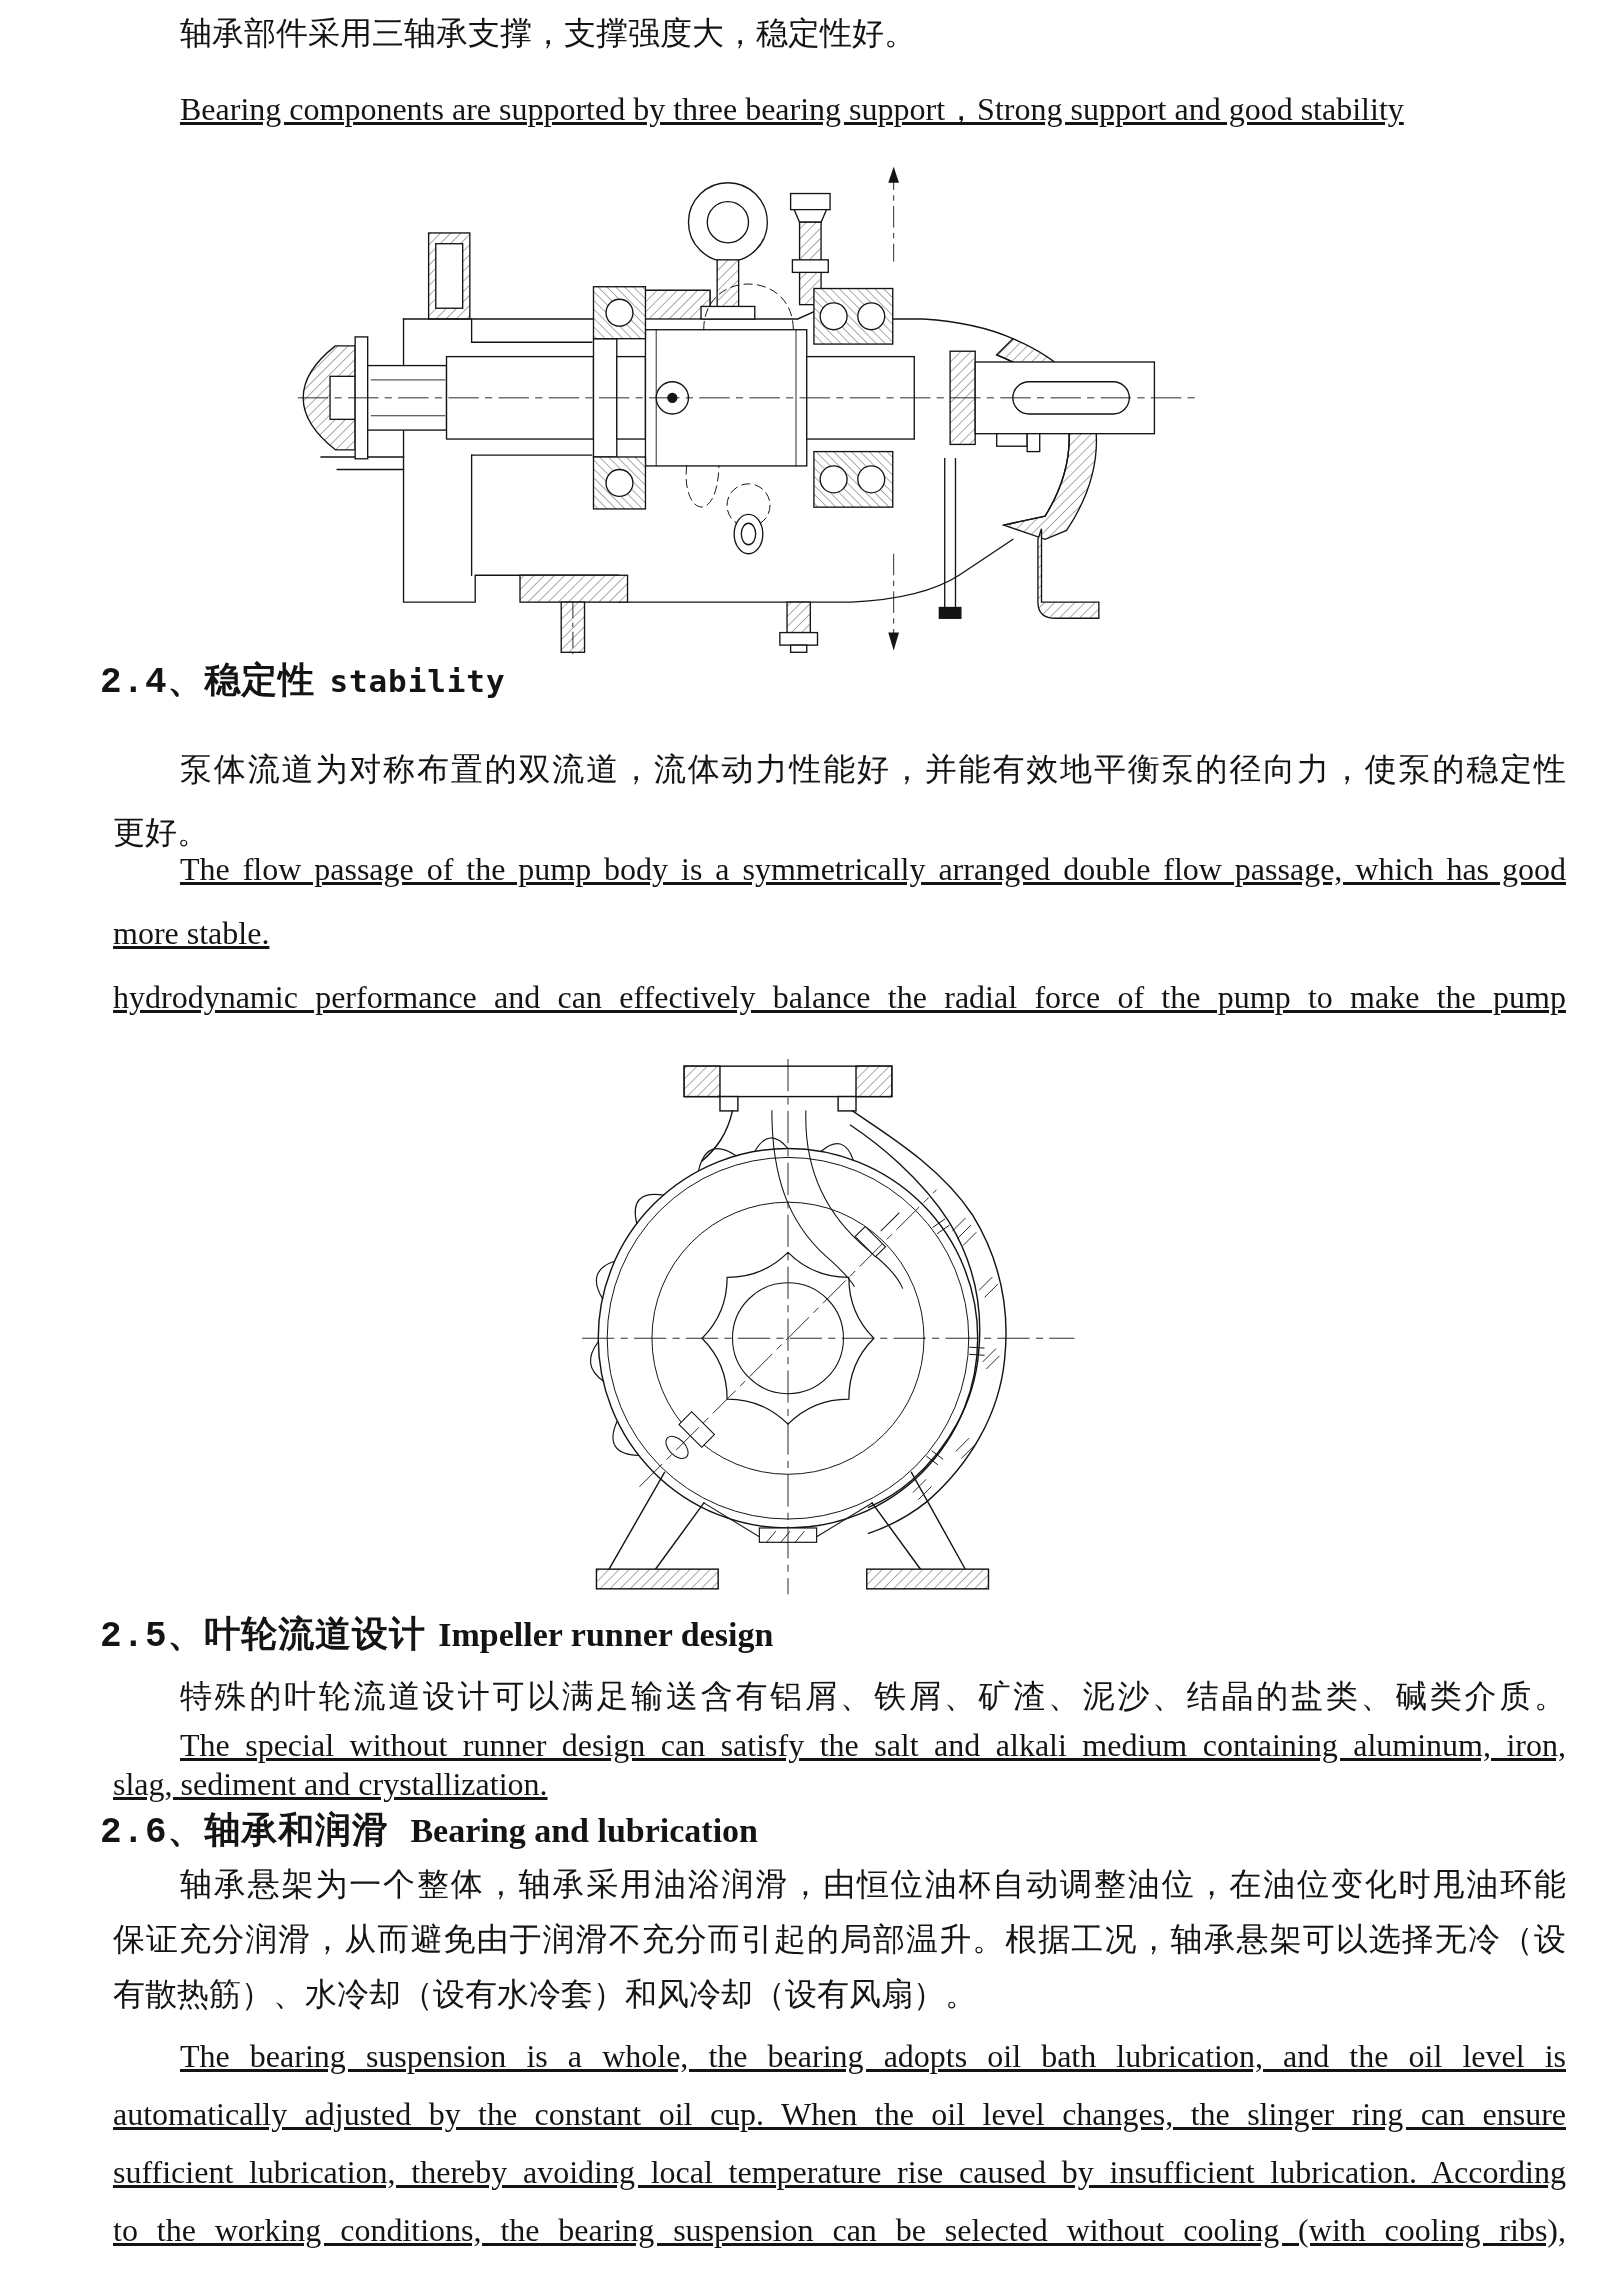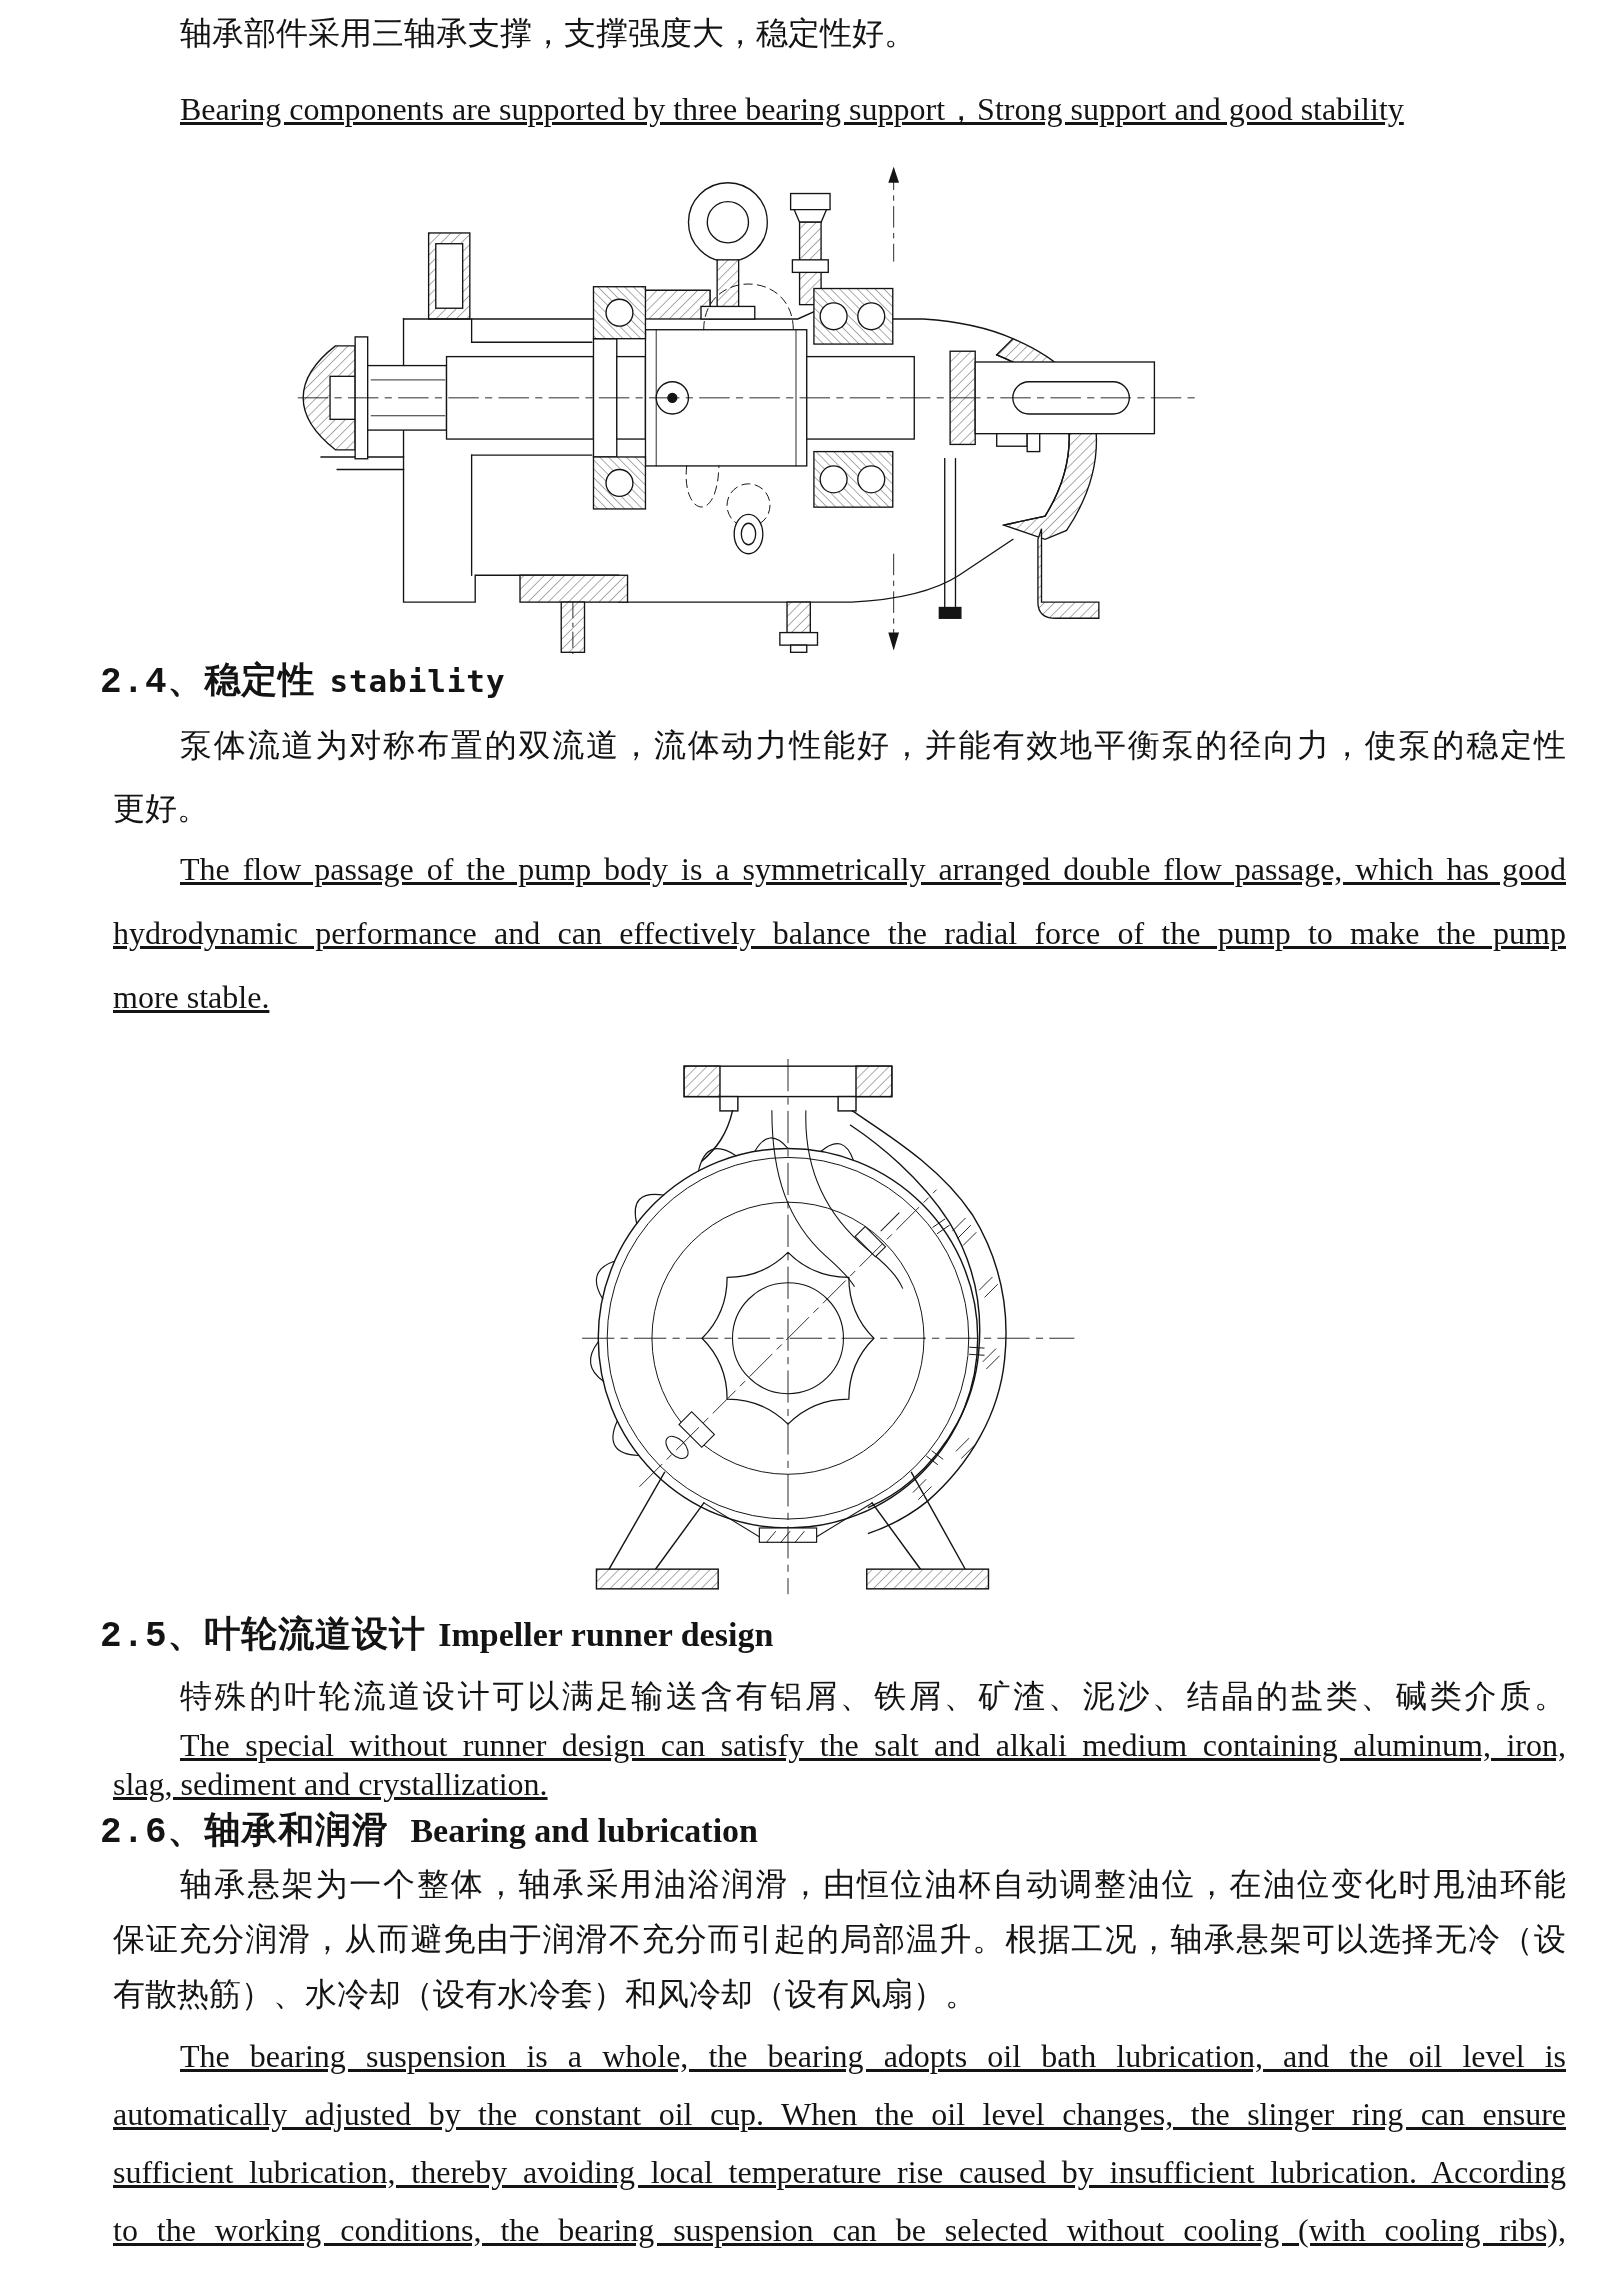--- a/index.html
+++ b/index.html
@@ -132,29 +132,29 @@
         <polygon points="661,534 673,534 667,554" fill="#141414" stroke="none"></polygon>
         <line x1="309" y1="500" x2="309" y2="558" stroke-dasharray="18 5 5 5"></line>
       </g>
     </svg>
   </figure>
 
   <h2 class="hd" style="top:656px">
     <span class="h-zh">2.4、稳定性</span><span class="h-mono">stability</span>
   </h2>
 
-  <div class="tb zh para" style="top:707px;line-height:63px">
+  <div class="tb zh para" style="top:731px;line-height:63px">
     <div class="line ind">泵体流道为对称布置的双流道，流体动力性能好，并能有效地平衡泵的径向力，使泵的稳定性</div>
     <div class="line last">更好。</div>
   </div>
 
   <div class="tb en para" style="top:830px;line-height:64px">
     <div class="line ind">The flow passage of the pump body is a symmetrically arranged double flow passage, which has good</div>
+    <div class="line last">more stable.</div>
     <div class="line">hydrodynamic performance and can effectively balance the radial force of the pump to make the pump</div>
-    <div class="line last">more stable.</div>
   </div>
 
   <figure class="fig" style="top:1059px;left:582px;width:497px;height:537px">
     <svg viewBox="0 0 555 600" xmlns="http://www.w3.org/2000/svg">
       <defs>
         <pattern id="p2h" width="8" height="8" patternUnits="userSpaceOnUse" patternTransform="rotate(45)">
           <rect width="8" height="8" fill="#ffffff"></rect>
             <line x1="0" y1="0" x2="0" y2="8" stroke="#555" stroke-width="1.1"></line>
         </pattern>
       </defs>

